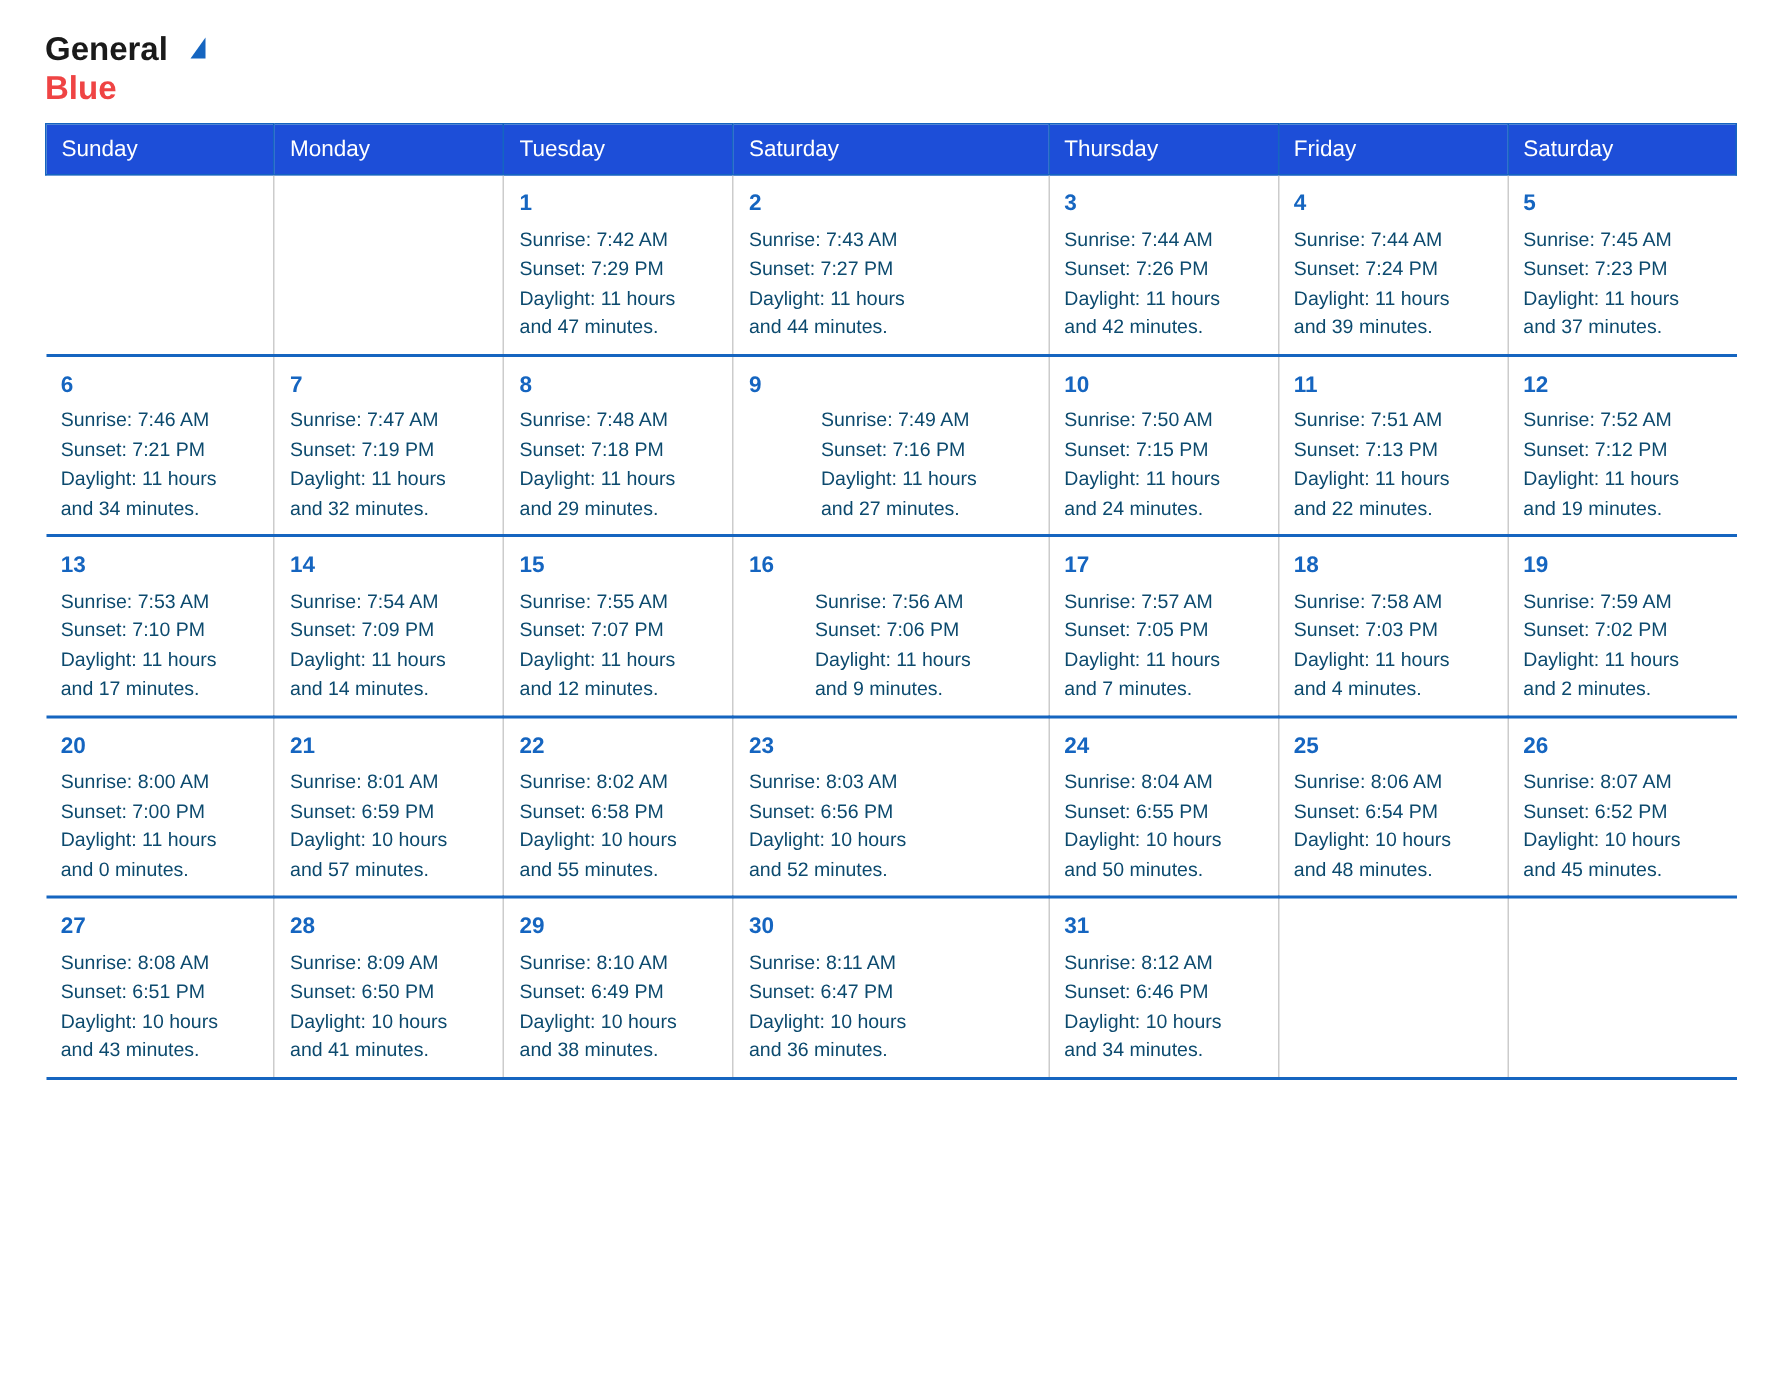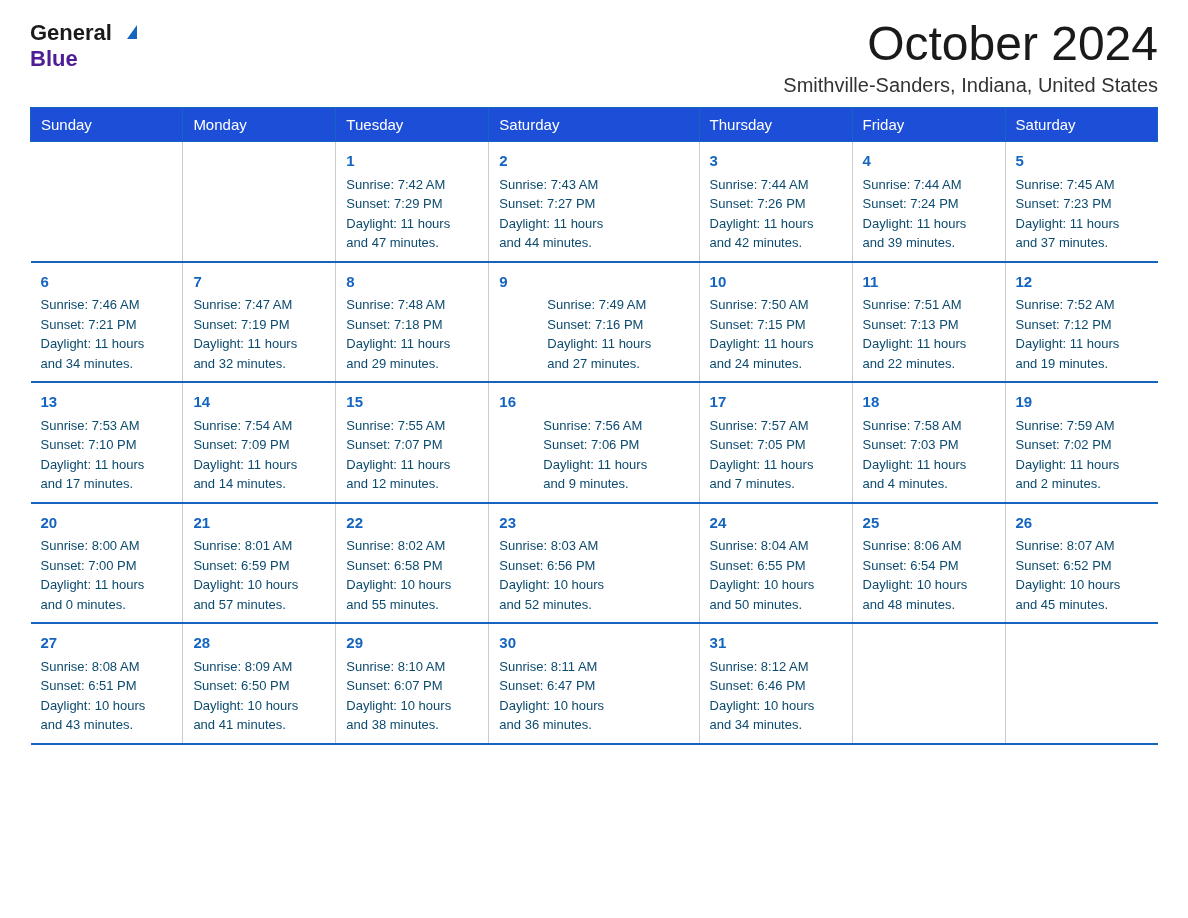--- a/index.html
+++ b/index.html
@@ -24,21 +24,21 @@
       font-size: 22px;
       font-weight: bold;
       color: #1a1a1a;
       display: flex;
       align-items: center;
       gap: 13px;
     }
     .logo-blue {
       font-size: 22px;
       font-weight: bold;
-      color: #4c1d95;
+      color: #ef4444;
     }
     .logo-triangle {
       width: 0;
       height: 0;
       border-left: 10px solid transparent;
       border-right: 0px solid transparent;
       border-bottom: 14px solid #1565c0;
       display: inline-block;
       margin-left: 2px;
       margin-bottom: 2px;
@@ -106,24 +106,20 @@
 </head>
 <body>
 
 <div class="header">
   <div class="logo">
     <div class="logo-general">
       <span>General</span>
         <span class="logo-triangle"></span>
     </div>
     <div class="logo-blue">Blue</div>
-  </div>
-  <div class="title-area">
-    <div class="month-title">October 2024</div>
-    <div class="location">Smithville-Sanders, Indiana, United States</div>
   </div>
 </div>
 
 <table>
   <thead>
     <tr>
     <th>Sunday</th>
         <th>Monday</th>
         <th>Tuesday</th>
         <th>Saturday</th>
@@ -336,21 +332,21 @@
         <td>
           <span class="day-num">28</span>
           <div class="day-info" style="white-space: pre-line;">Sunrise: 8:09 AM
 Sunset: 6:50 PM
 Daylight: 10 hours
 and 41 minutes.</div>
         </td>
         <td>
           <span class="day-num">29</span>
           <div class="day-info" style="white-space: pre-line;">Sunrise: 8:10 AM
-Sunset: 6:07 PM
+Sunset: 6:49 PM
 Daylight: 10 hours
 and 38 minutes.</div>
         </td>
         <td>
           <span class="day-num">30</span>
           <div class="day-info" style="white-space: pre-line;">Sunrise: 8:11 AM
 Sunset: 6:47 PM
 Daylight: 10 hours
 and 36 minutes.</div>
         </td>

